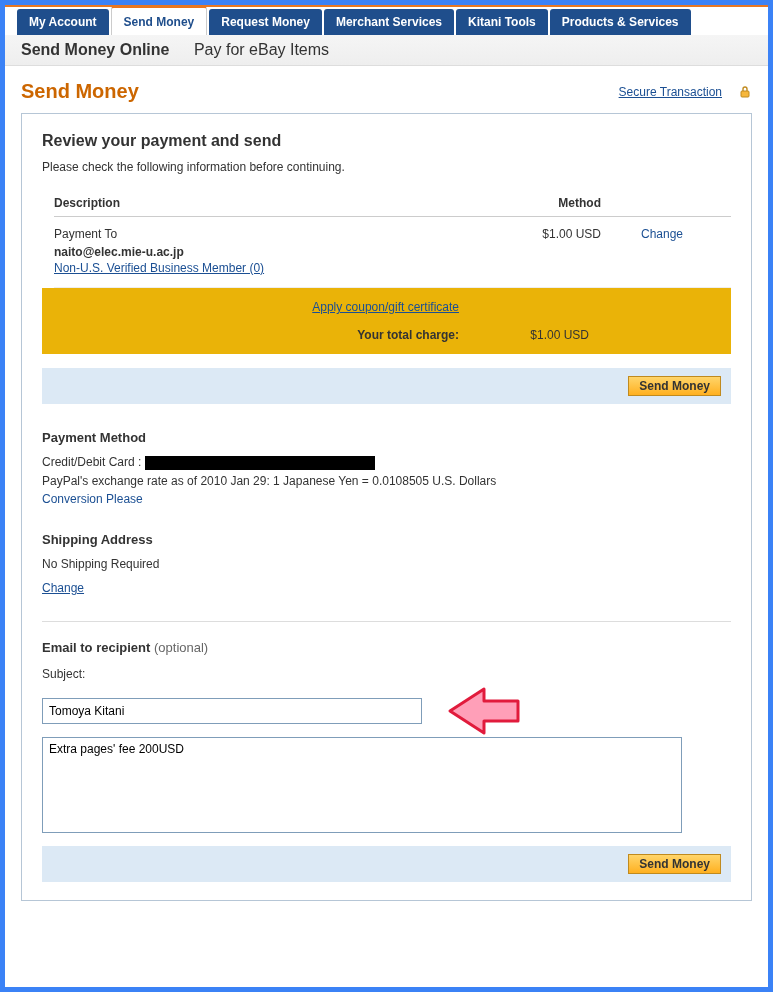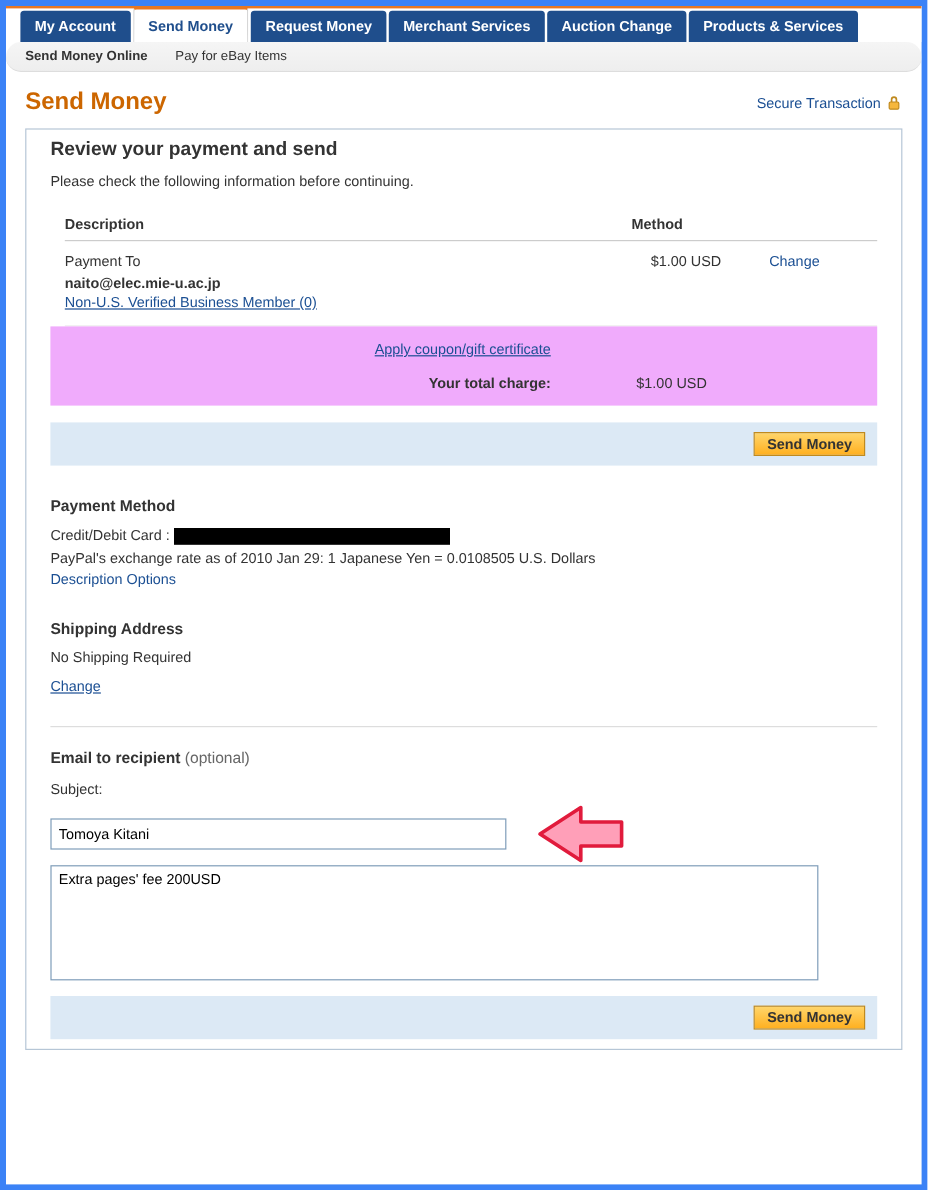--- a/index.html
+++ b/index.html
@@ -4,44 +4,44 @@
 <style>
   * { box-sizing: border-box; margin: 0; padding: 0; }
   body { font-family: Arial, Helvetica, sans-serif; font-size: 13px; color: #333; background: #fff; }
   .frame { width: 773px; height: 992px; border: 5px solid #3b82f6; margin: 0 auto; background: #fff; overflow: hidden; }
   .inner { padding: 0; }
 
   .tabs { background: #fff; display: flex; gap: 2px; padding: 0 12px; border-top: 2px solid #E87722; height: 30px; align-items:flex-end;}
   .tab { background: #1F4E8C; color: #fff; font-size: 12px; font-weight: bold; padding: 6px 12px 6px; cursor: pointer; border-top-left-radius: 3px; border-top-right-radius: 3px; }
   .tab.active { background: #fff; color: #1F4E8C; border: 1px solid #ccc; border-bottom: none; border-top: 2px solid #E87722; margin-top:-2px; padding-top:7px; }
 
-  .subtabs { background: linear-gradient(#f5f5f5,#eee); border-bottom: 1px solid #ddd; padding: 6px 16px; font-size: 11px; color: #333; border-radius: 13px; }
+  .subtabs { background: linear-gradient(#f5f5f5,#eee); border-bottom: 1px solid #ddd; padding: 6px 16px; font-size: 16px; color: #333; }
   .subtabs span { margin-right: 20px; cursor: pointer; }
   .subtabs .active { font-weight: bold; color: #333; }
 
   .page-title-row { display: flex; justify-content: space-between; align-items: center; padding: 14px 16px 10px; }
   .page-title { color: #CC6600; font-size: 20px; font-weight: bold; }
-  .secure { color: #1B4F93; font-size: 12px; display: flex; align-items: center; gap: 4px; cursor: pointer;}
+  .secure { color: #1B4F93; font-size: 12px; text-decoration: underline; display: flex; align-items: center; gap: 16px; cursor: pointer;}
   .lock-icon { display:inline-flex; width:14px; height:14px; }
 
-  .panel { margin: 0 16px 16px; border: 1px solid #B6C6D6; padding: 8px 20px; }
+  .panel { margin: 0 16px 16px; border: 1px solid #B6C6D6; padding: 18px 20px; }
 
   .section-title { font-size: 16px; font-weight: bold; margin-bottom: 10px; color: #333;}
   .subtext { font-size: 12px; color: #333; margin-bottom: 18px; }
 
-  .grid-head { display: grid; grid-template-columns: 1fr 140px 120px; font-weight: bold; font-size: 12px; border-bottom: 1px solid #ccc; padding: 4px 0 6px; gap: 32px; }
+  .grid-head { display: grid; grid-template-columns: 1fr 140px 120px; font-weight: bold; font-size: 12px; border-bottom: 1px solid #ccc; padding: 4px 0 6px; }
   .grid-head .amt { text-align: right; padding-right: 10px;}
   .grid-row { display: grid; grid-template-columns: 1fr 140px 120px; font-size: 12px; padding: 10px 0 12px; border-bottom: 1px solid #eee; align-items: start;}
   .grid-row .amt { text-align: right; padding-right: 10px;}
   .change-link { color: #1B4F93; text-decoration: none; cursor: pointer; font-size: 12px; text-align:left; padding-left: 30px;}
   .desc-block .label { color: #333; }
   .desc-block .email { font-weight: bold; margin-top: 4px;}
   .member-link { color: #1B4F93; text-decoration: underline; cursor: pointer; margin-top: 2px; display: inline-block;}
 
-  .totals-box { background: #f0abfc; padding: 12px; margin-top: 0; font-size: 12px;}
+  .totals-box { background: #eab308; padding: 12px; margin-top: 0; font-size: 12px;}
   .totals-inner { display: grid; grid-template-columns: 1fr 140px 120px; row-gap: 14px;}
   .coupon-link { color: #1B4F93; text-decoration: underline; cursor: pointer; text-align: right; grid-column: 1 / 2; justify-self: end;}
   .total-label { font-weight: bold; text-align: left; grid-column: 1 / 2; justify-self: end;}
   .total-amt { text-align: right; padding-right: 10px; font-weight: normal;}
 
   .blue-bar { background: #DCE9F5; display: flex; justify-content: flex-end; padding: 8px 10px; margin-top: 14px; }
   .send-btn { background: linear-gradient(#FFD56A,#FFB020); border: 1px solid #C08A1E; color: #333; font-size: 12px; font-weight: bold; padding: 2px 10px; cursor: pointer; }
 
   .h4 { font-weight: bold; font-size: 13px; margin: 26px 0 10px; }
   .plain { font-size: 12px; margin-bottom: 4px; }
@@ -69,21 +69,21 @@
 <body>
 
 <div class="frame">
  <div class="inner">
 
   <div class="tabs">
     <div class="tab">My Account</div>
     <div class="tab active">Send Money</div>
     <div class="tab">Request Money</div>
     <div class="tab">Merchant Services</div>
-    <div class="tab">Auction Change</div>
+    <div class="tab">Kitani Tools</div>
     <div class="tab">Products &amp; Services</div>
   </div>
 
   <div class="subtabs">
     <span class="active">Send Money Online</span>
     <span>Pay for eBay Items</span>
   </div>
 
   <div class="page-title-row">
     <div class="page-title">Send Money</div>
@@ -133,21 +133,21 @@
     <div class="blue-bar">
       <button class="send-btn">Send Money</button>
     </div>
 
     <div class="h4">Payment Method</div>
     <div class="plain">
       <span>Credit/Debit Card :</span>
       <span class="redacted"></span>
     </div>
     <div class="plain">PayPal's exchange rate as of 2010 Jan 29: 1 Japanese Yen = 0.0108505 U.S. Dollars</div>
-    <div class="plain"><a class="link-nound">Description Options</a></div>
+    <div class="plain"><a class="link-nound">Conversion Please</a></div>
 
     <div class="h4">Shipping Address</div>
     <div class="plain">No Shipping Required</div>
     <div class="plain" style="margin-top:10px;"><a class="link">Change</a></div>
 
     <div class="divider"></div>
 
     <div class="email-heading">
       <span class="bold">Email to recipient</span><span class="opt"> (optional)</span>
     </div>

